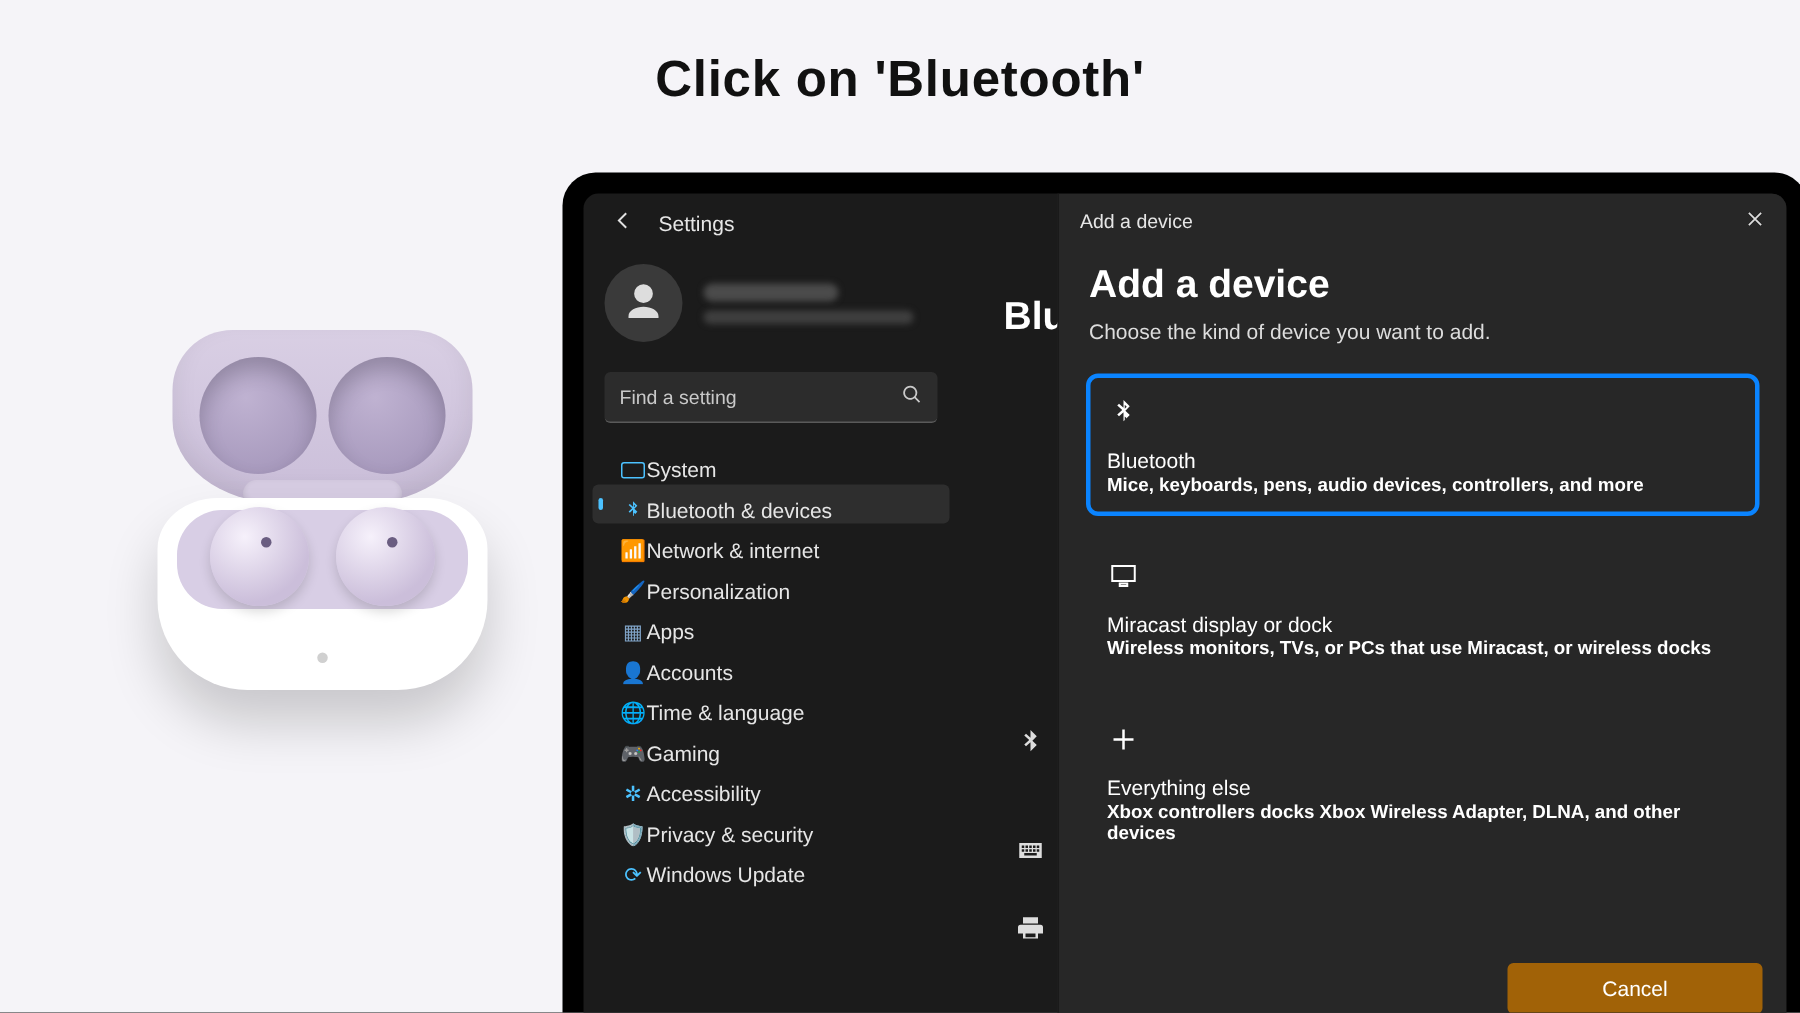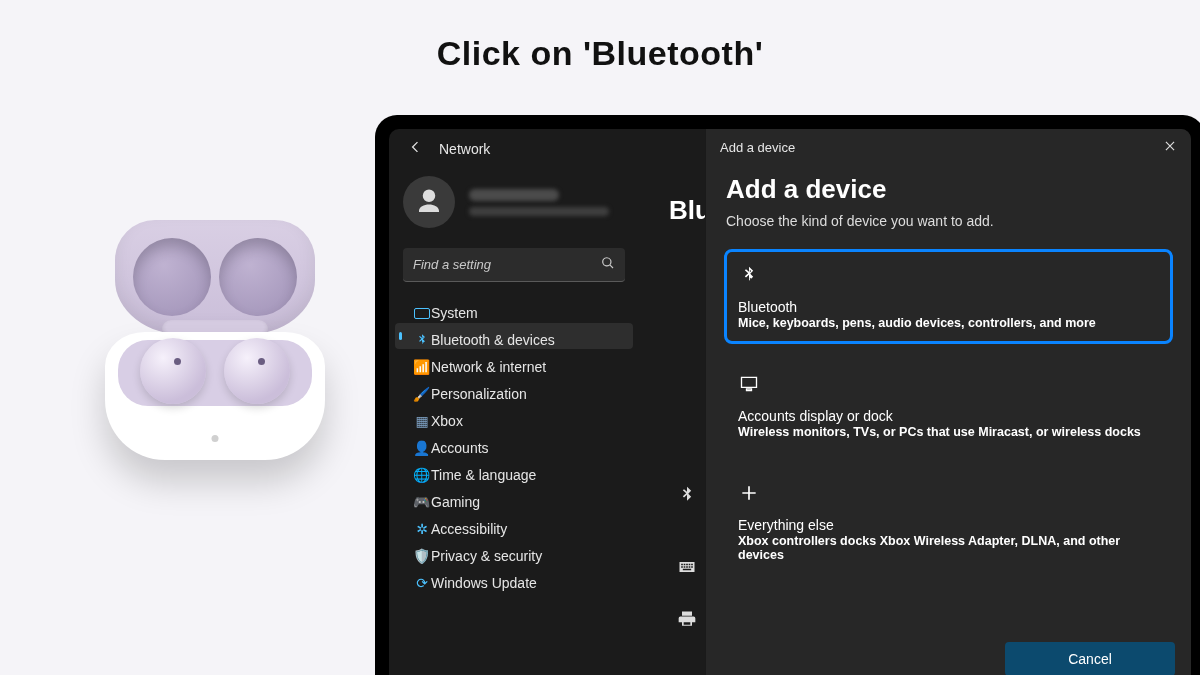--- a/index.html
+++ b/index.html
@@ -65,21 +65,20 @@
   .avatar{width:52px;height:52px;border-radius:50%;background:#3a3a3a;display:flex;align-items:center;justify-content:center;}
   .avatar svg{width:30px;height:30px;fill:#ddd;}
   .profile-txt .blur-name{width:90px;height:12px;border-radius:6px;background:#4b4b4b;filter:blur(2px);margin-bottom:6px;}
   .profile-txt .blur-email{width:140px;height:9px;border-radius:5px;background:#3f3f3f;filter:blur(2px);}
 
   .searchbox{
     margin:6px 14px 14px 14px; width:222px; height:34px;
     background:#2c2c2c; border-bottom:1px solid #5a5a5a; border-radius:4px;
     display:flex; align-items:center; padding:0 10px; gap:8px; font-size:13px; color:#c9c9c9;
     justify-content:space-between;
-    font-style:italic;
   }
   .searchbox svg{width:14px;height:14px;fill:#c9c9c9;}
 
   .nav{ width:250px; }
   .nav-item{
     display:flex; align-items:center; padding:8px 14px 0 18px;
     font-size:14px; border-radius:4px; margin:1px 6px; position:relative; cursor:default;
   }
   .nav-item.active{ background:#2e2e2e;}
   .nav-item.active::before{content:"";position:absolute;left:4px;top:9px;bottom:9px;width:3px;border-radius:2px;background:#4cc2ff;}
@@ -108,21 +107,21 @@
     display:flex; gap:14px; align-items:flex-start; padding:12px 12px;
     border-radius:4px; margin-bottom:18px;flex-direction:column;
   }
   .opt.highlight{ outline:3px solid #0a84ff; outline-offset:-1px; border-radius:6px;}
   .opt-ico{width:22px; display:flex;justify-content:center;padding-top:2px;}
   .opt-ico svg{width:20px;height:20px;fill:#fff;}
   .opt-title{font-size:14px;color:#fff;font-weight:400;}
   .opt-desc{font-size:12.5px;color:#fff;font-weight:600; margin-top:1px;}
   .dlg-cancel{
     position:absolute; right:16px; bottom:14px; width:170px; height:34px;
-    background:#0c4a6e; border-radius:4px; display:flex;align-items:center;justify-content:center;
+    background:#a16207; border-radius:4px; display:flex;align-items:center;justify-content:center;
     font-size:14px; color:#fff;
   }
 </style>
 </head>
 <body>
 
 <div class="headline">Click on 'Bluetooth'</div>
 
 <div class="earbuds">
   <div class="case-lid">
@@ -145,21 +144,21 @@
 
 <div class="laptop">
   <div class="screen">
 
     <div class="topbar">
       <span class="back-arrow">
         <svg viewBox="0 0 24 24">
             <path d="M15 4l-8 8 8 8 1.4-1.4L9.8 12l6.6-6.6z"></path>
           </svg>
       </span>
-      <span>Network</span>
+      <span>Settings</span>
     </div>
 
     <div class="profile">
       <div class="avatar">
         <svg viewBox="0 0 24 24">
             <path d="M12 12a5 5 0 1 0-5-5 5 5 0 0 0 5 5zm0 2c-4 0-8 2-8 5v1h16v-1c0-3-4-5-8-5z"></path>
           </svg>
       </div>
       <div class="profile-txt">
         <div class="blur-name"></div>
@@ -192,21 +191,21 @@
       <div class="nav-item">
         <span class="nav-ico" style="color:#4cc2ff">📶</span>
         <span>Network &amp; internet</span>
       </div>
       <div class="nav-item">
         <span class="nav-ico" style="color:#d99a4a">🖌️</span>
         <span>Personalization</span>
       </div>
       <div class="nav-item">
         <span class="nav-ico" style="color:#7ea1c4">▦</span>
-        <span>Xbox</span>
+        <span>Apps</span>
       </div>
       <div class="nav-item">
         <span class="nav-ico" style="color:#67c08b">👤</span>
         <span>Accounts</span>
       </div>
       <div class="nav-item">
         <span class="nav-ico" style="color:#4cc2ff">🌐</span>
         <span>Time &amp; language</span>
       </div>
       <div class="nav-item">
@@ -270,21 +269,21 @@
           </div>
         </div>
 
         <div class="opt">
           <span class="opt-ico">
               <svg viewBox="0 0 24 24">
                 <path d="M3 4h18v12H3zM9 20h6v-2H9z" fill="none" stroke="#fff" stroke-width="1.6"></path>
               </svg>
             </span>
           <div>
-            <div class="opt-title">Accounts display or dock</div>
+            <div class="opt-title">Miracast display or dock</div>
             <div class="opt-desc">Wireless monitors, TVs, or PCs that use Miracast, or wireless docks</div>
           </div>
         </div>
 
         <div class="opt">
           <span class="opt-ico">
               <svg viewBox="0 0 24 24">
                 <path d="M11 4h2v7h7v2h-7v7h-2v-7H4v-2h7z"></path>
               </svg>
             </span>

